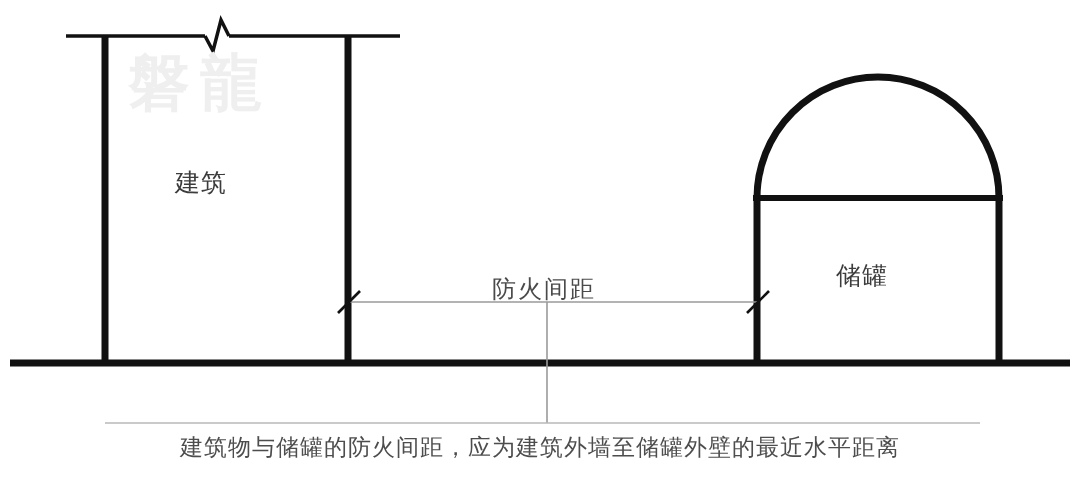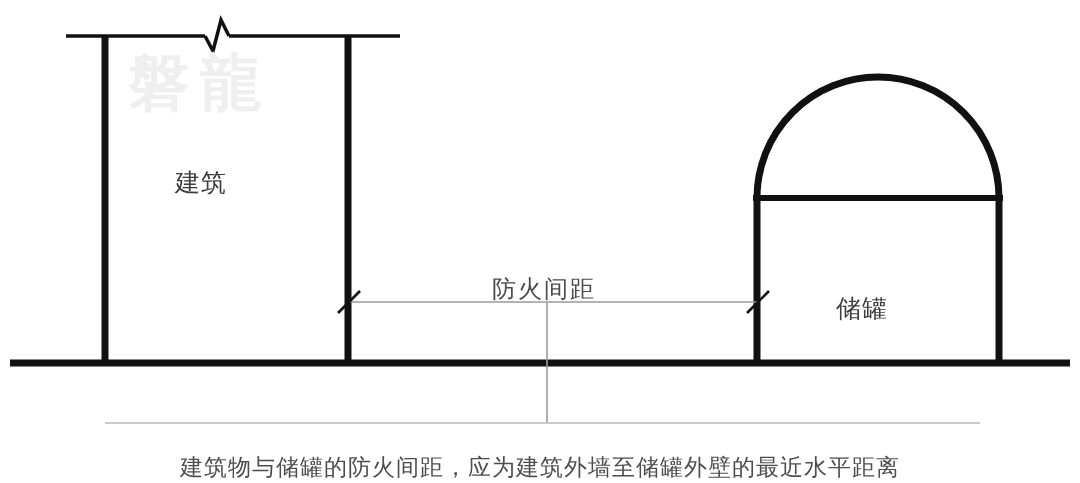--- a/index.html
+++ b/index.html
@@ -35,21 +35,20 @@
     white-space: nowrap;
     font-family: "Liberation Sans", "DejaVu Sans", sans-serif;
   }
   #label-building {
     left: 175px;
     top: 170px;
   }
   #label-tank {
     left: 836px;
     top: 263px;
-    margin-top: 33px;
   }
   #label-dimension {
     left: 492px;
     top: 264px;
     font-size: 24px;
     color: #4a4a4a;
     letter-spacing: 2px;
     margin-top: 13px;
   }
   #watermark {
@@ -70,21 +69,20 @@
     left: 0;
     top: 434px;
     width: 1080px;
     text-align: center;
     color: #4d4d4d;
     font-size: 23px;
     line-height: 1.2;
     letter-spacing: 1px;
     white-space: nowrap;
     font-family: "Liberation Sans", "DejaVu Sans", sans-serif;
-    margin-top: 20px;
   }
 </style>
 </head>
 <body>
 
 <div id="stage">
 
   <svg id="diagram-svg" viewBox="0 0 1080 483">
 
     <g>

